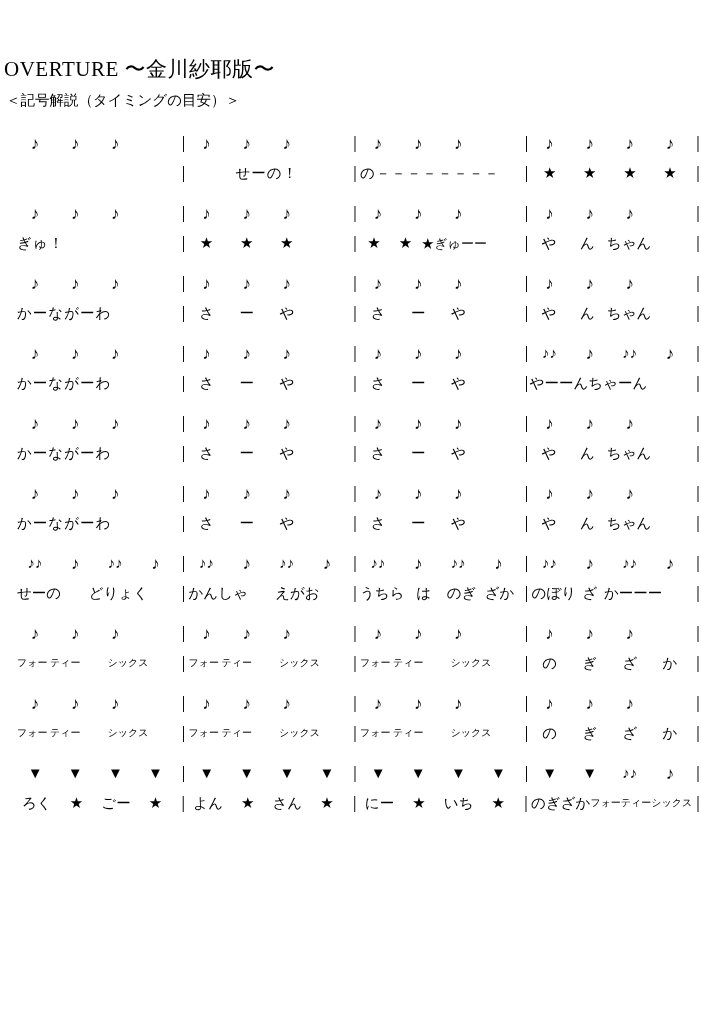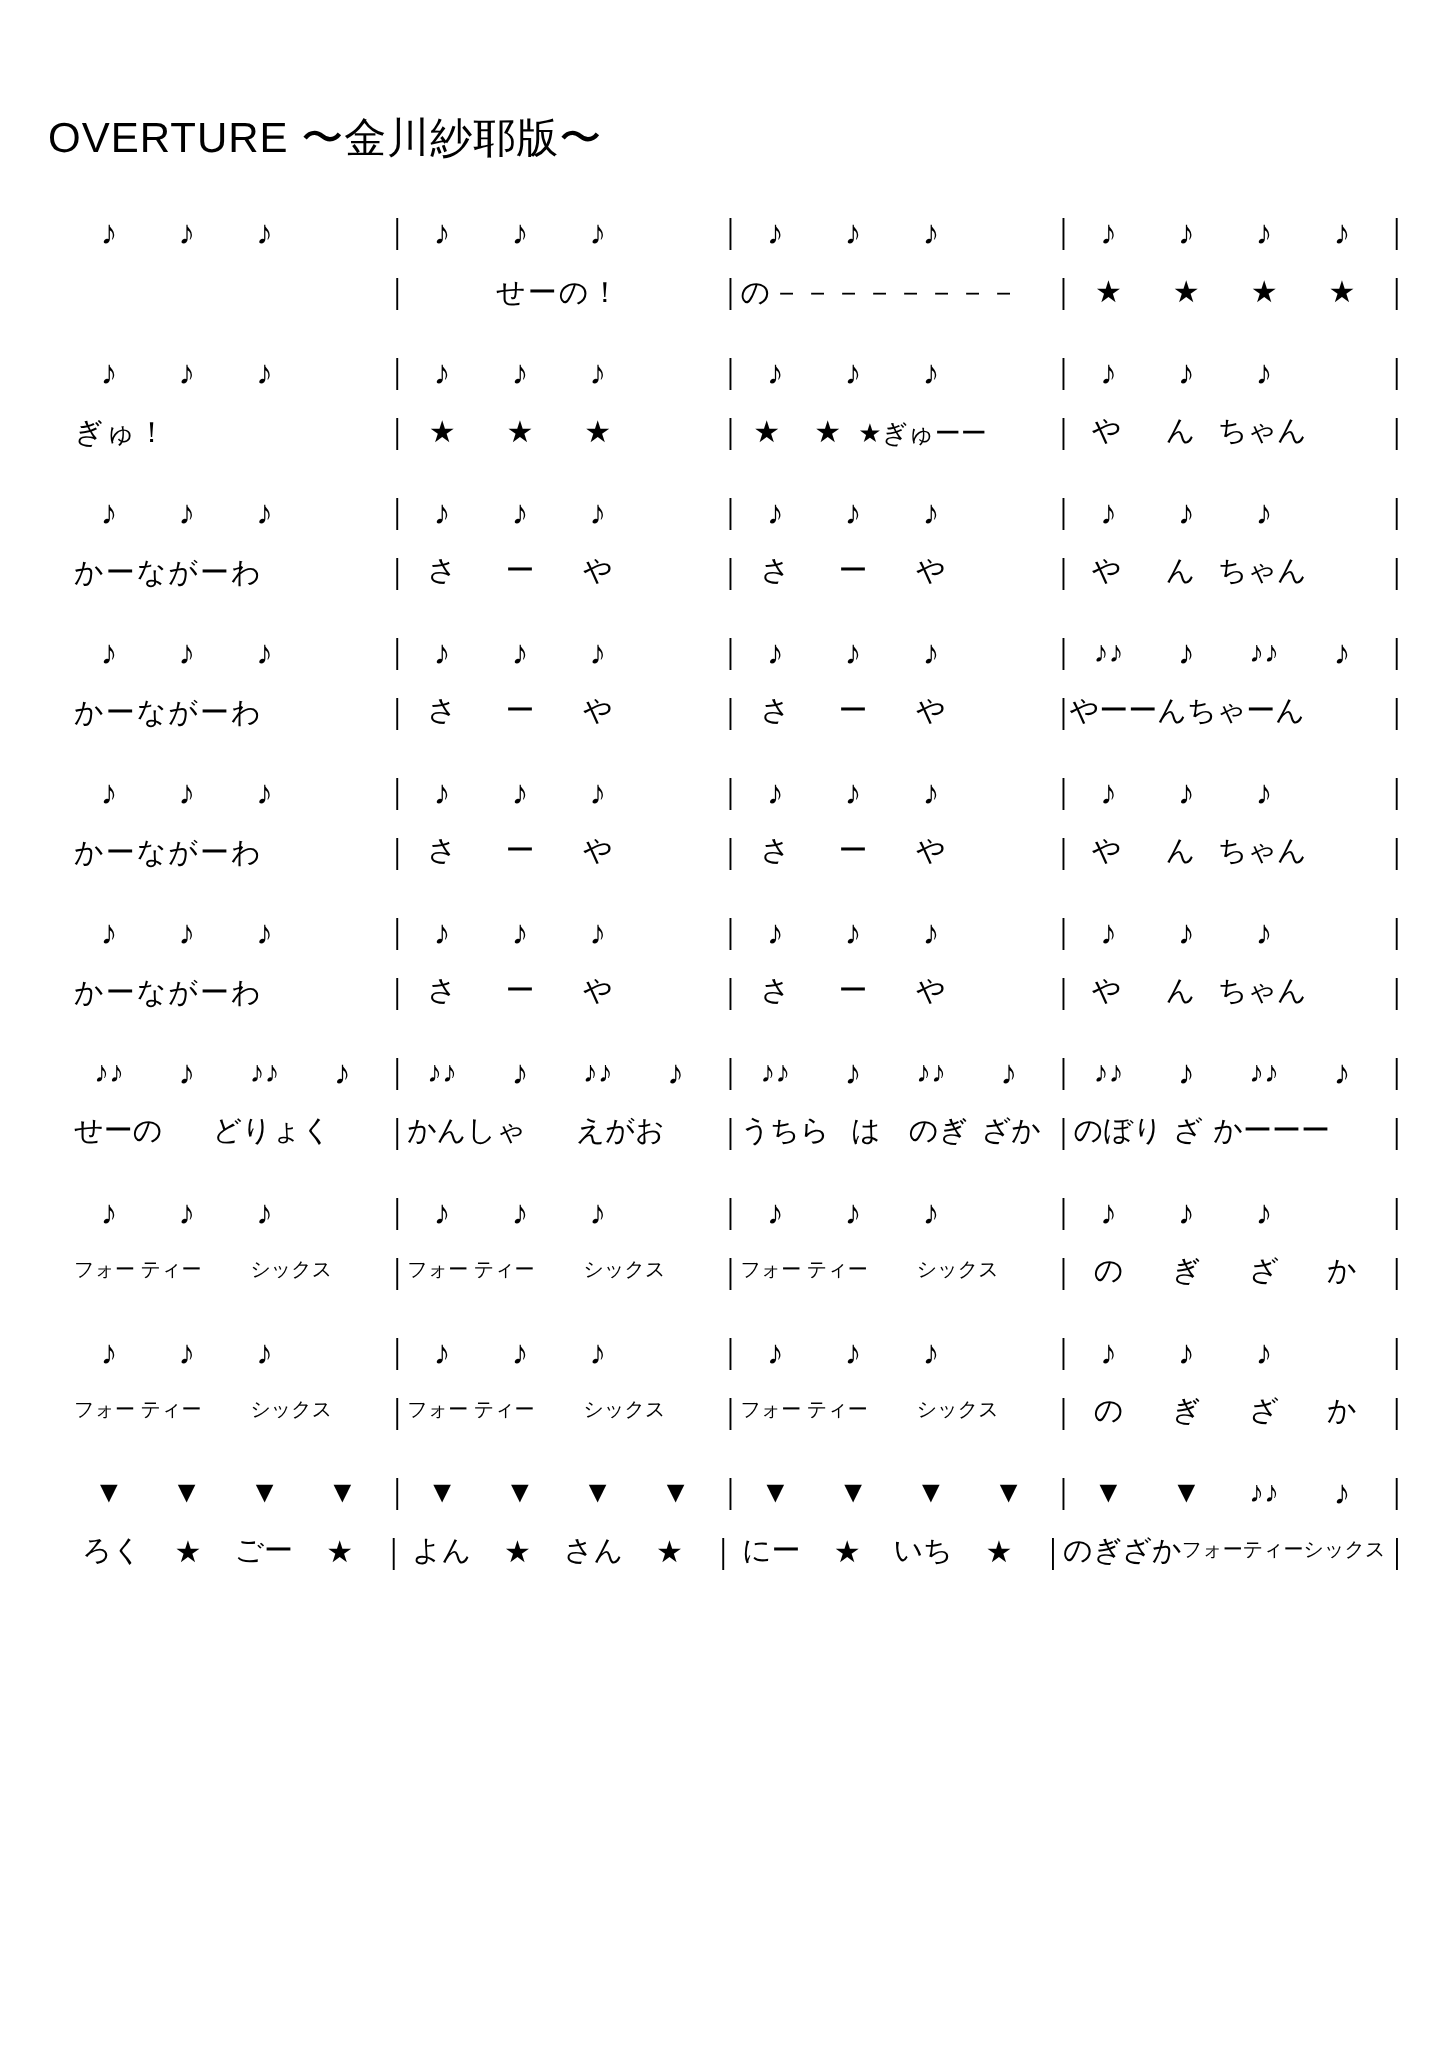--- a/index.html
+++ b/index.html
@@ -13,21 +13,22 @@
     font-family: "Liberation Sans", "DejaVu Sans", sans-serif;
     color: #000000;
     position: relative;
     overflow: hidden;
   }
   .page {
     position: relative;
     width: 724px;
     height: 740px;
     box-sizing: border-box;
-    padding: 56px 22px 0 24px;
+    padding: 56px 22px 0 4px;
+    font-family: Liberation Serif, serif;
   }
   .doc-title {
     font-size: 21px;
     font-weight: normal;
     letter-spacing: 0.5px;
     margin: 0 0 8px 0;
     line-height: 1.3;
   }
   .legend-head {
     font-size: 14.5px;
@@ -107,20 +108,21 @@
   .star { font-size: 15px; }
   .tri  { font-size: 15px; }
 </style>
 </head>
 <body>
 
 <div class="page">
 
   <h1 class="doc-title">OVERTURE 〜金川紗耶版〜</h1>
 
+  <div class="legend-head">＜記号解説（タイミングの目安）＞</div>
 
 
   <div class="score">
 
     <div class="sys">
       <div class="row notes">
         <div class="bar m0">
             <span class="bl"></span>
             <div class="cells">
               <span class="c n">♪</span>

